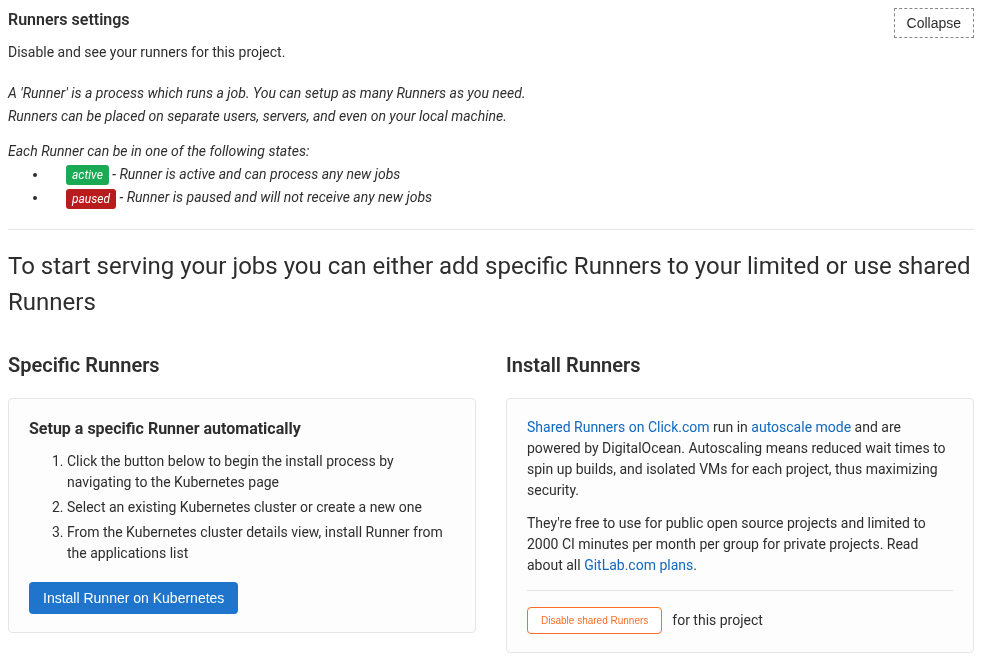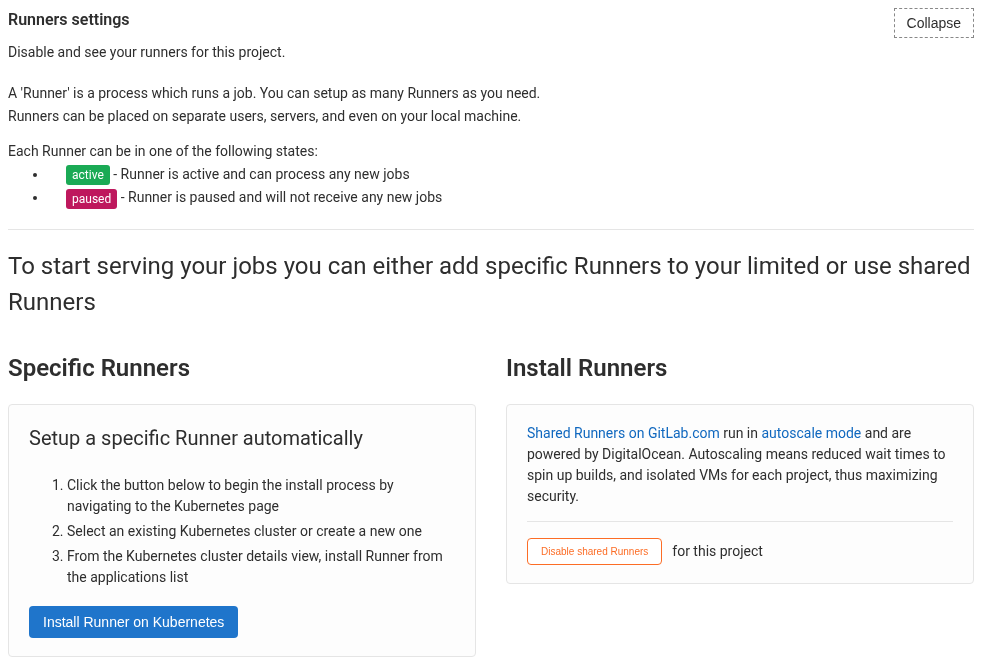--- a/index.html
+++ b/index.html
@@ -36,20 +36,21 @@
     }
     .subtitle {
       margin-bottom: 20px;
       color: #2e2e2e;
     }
     .intro-block p {
       margin-bottom: 2px;
     }
     .intro-block {
       margin-bottom: 12px;
+      font-style: italic;
     }
     .states-intro {
       margin-top: 14px;
       margin-bottom: 6px;
     }
     ul.states-list {
       list-style: disc;
       padding-left: 40px;
       margin-bottom: 20px;
     }
@@ -59,56 +60,56 @@
     }
     .badge {
       display: inline-block;
       padding: 1px 6px;
       font-size: 12px;
       border-radius: 3px;
       color: #fff;
       vertical-align: middle;
     }
     .badge-active { background: #1aaa55; }
-    .badge-paused { background: #be185d; }
+    .badge-paused { background: #b91c1c; }
     hr.divider {
       border: none;
       border-top: 1px solid #e5e5e5;
       margin: 18px 0;
     }
     h2.start-heading {
       font-size: 24px;
       font-weight: 400;
       color: #2e2e2e;
       margin-bottom: 30px;
     }
     .columns {
       display: flex;
       gap: 30px;
     }
     .col {
       flex: 1;
       min-width: 0;
     }
     h2.col-heading {
-      font-size: 24px;
+      font-size: 20px;
       font-weight: 600;
       color: #2e2e2e;
       margin-bottom: 18px;
     }
     .card {
       border: 1px solid #e5e5e5;
       border-radius: 4px;
       padding: 18px 20px;
       background: #fdfdfd;
     }
     .card-title {
-      font-size: 20px;
-      font-weight: 400;
-      margin-bottom: 22px;
+      font-size: 16px;
+      font-weight: 700;
+      margin-bottom: 10px;
     }
     .card p {
       margin-bottom: 12px;
     }
     a.link {
       color: #1068bf;
       text-decoration: none;
       cursor: pointer;
     }
     ol.steps {
@@ -188,21 +189,24 @@
         <li>From the Kubernetes cluster details view, install Runner from the applications list</li>
       </ol>
       <button class="btn-primary">Install Runner on Kubernetes</button>
     </div>
   </div>
 
   <div class="col">
     <h2 class="col-heading">Install Runners</h2>
     <div class="card shared-card">
       <p>
-        <a class="link">Shared Runners on GitLab.com</a><span> run in </span><a class="link">autoscale mode</a><span> and are powered by DigitalOcean. Autoscaling means reduced wait times to spin up builds, and isolated VMs for each project, thus maximizing security.</span>
+        <a class="link">Shared Runners on Click.com</a><span> run in </span><a class="link">autoscale mode</a><span> and are powered by DigitalOcean. Autoscaling means reduced wait times to spin up builds, and isolated VMs for each project, thus maximizing security.</span>
+      </p>
+      <p>
+        <span>They're free to use for public open source projects and limited to 2000 CI minutes per month per group for private projects. Read about all </span><a class="link">GitLab.com plans</a><span>.</span>
       </p>
       <hr>
       <div class="disable-row">
         <button class="btn-outline-warning">Disable shared Runners</button>
         <span>for this project</span>
       </div>
     </div>
   </div>
 </div>
 

